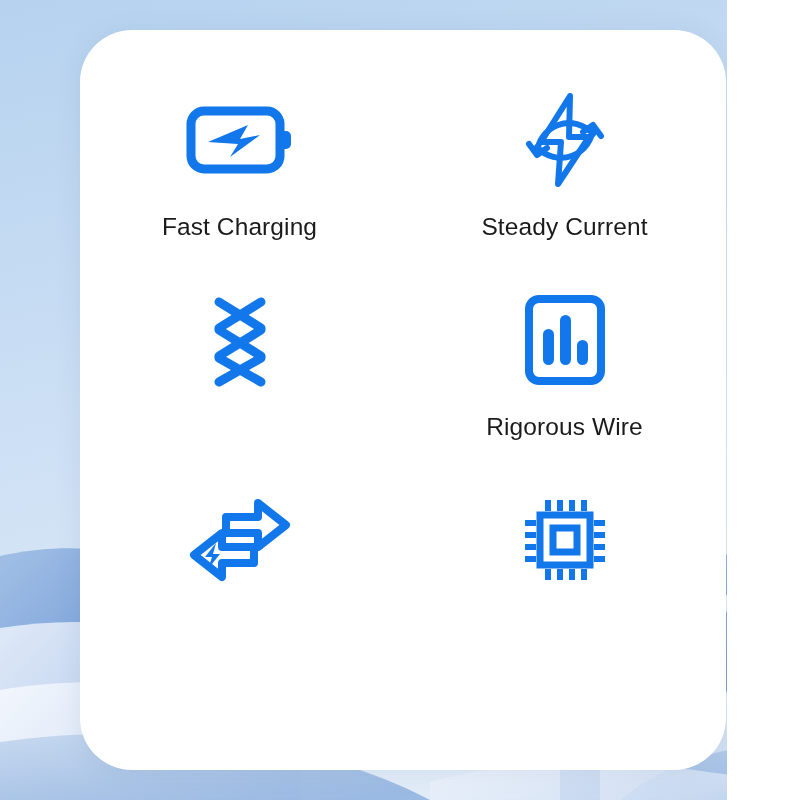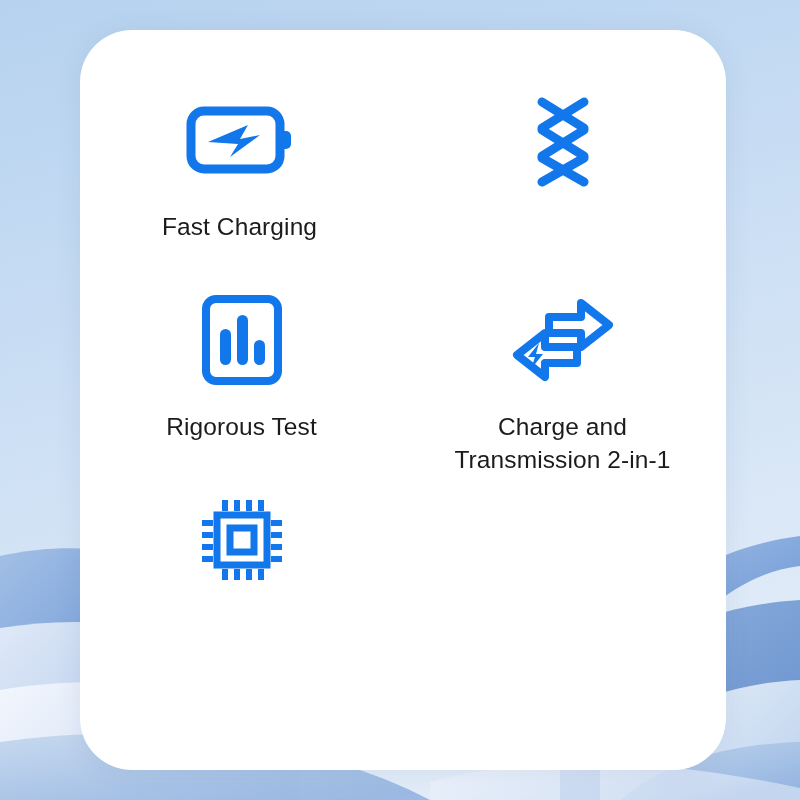--- a/index.html
+++ b/index.html
@@ -8,21 +8,21 @@
     width: 800px;
     height: 800px;
     overflow: hidden;
   }
   body {
     font-family: "Liberation Sans", sans-serif;
     background: #ffffff;
   }
   #stage {
     position: relative;
-    width: 800px;
+    width: 727px;
     height: 800px;
     overflow: hidden;
   }
   #bg-wallpaper {
     position: absolute;
     inset: 0;
     width: 800px;
     height: 800px;
   }
   #feature-card {
@@ -132,20 +132,37 @@
         <div class="feature-icon">
           <svg width="108" height="76" viewBox="0 0 108 76" xmlns="http://www.w3.org/2000/svg">
             <rect x="5" y="9" width="89" height="58" rx="13" ry="13" fill="none" stroke="#1177EB" stroke-width="9"></rect>
             <path d="M94 29 h6 a5 5 0 0 1 5 5 v8 a5 5 0 0 1 -5 5 h-6 z" fill="#1177EB"></path>
             <path d="M22 40 L62 23 L54 37 L74 33 L44 55 L52 42 Z" fill="#1177EB"></path>
           </svg>
         </div>
         <div class="feature-label">Fast Charging</div>
       </div>
 
+      <div class="feature-item col-right">
+        <div class="feature-icon">
+          <svg width="100" height="100" viewBox="0 0 100 100" xmlns="http://www.w3.org/2000/svg">
+            <g fill="none" stroke="#1177EB" stroke-width="6" stroke-linecap="round" stroke-linejoin="round">
+
+              <path d="M22 64 A32 32 0 0 1 78 44"></path>
+              <path d="M14 54 L22 65 L32 58"></path>
+
+              <path d="M78 36 A32 32 0 0 1 22 57"></path>
+              <path d="M86 46 L78 35 L68 42"></path>
+
+              <path d="M55 6 L26 52 L46 52 L43 94 L74 47 L54 47 Z"></path>
+            </g>
+          </svg>
+        </div>
+        <div class="feature-label">Steady Current</div>
+      </div>
 
       <div class="feature-item col-left">
         <div class="feature-icon">
           <svg width="70" height="96" viewBox="0 0 70 96" xmlns="http://www.w3.org/2000/svg">
             <g fill="none" stroke="#1177EB" stroke-width="9" stroke-linecap="round">
 
               <path d="M14 10 L56 36"></path>
               <path d="M56 10 L14 36"></path>
               <path d="M14 38 L56 64"></path>
               <path d="M56 38 L14 64"></path>
@@ -158,38 +175,36 @@
 
       <div class="feature-item col-right">
         <div class="feature-icon">
           <svg width="82" height="92" viewBox="0 0 82 92" xmlns="http://www.w3.org/2000/svg">
             <rect x="5" y="5" width="72" height="82" rx="10" ry="10" fill="none" stroke="#1177EB" stroke-width="8"></rect>
             <rect x="19" y="35" width="11" height="36" rx="5.5" fill="#1177EB"></rect>
             <rect x="36" y="21" width="11" height="50" rx="5.5" fill="#1177EB"></rect>
             <rect x="53" y="46" width="11" height="25" rx="5.5" fill="#1177EB"></rect>
           </svg>
         </div>
-        <div class="feature-label">Rigorous Test</div>
+        <div class="feature-label">Rigorous Wire</div>
       </div>
 
       <div class="feature-item col-left">
         <div class="feature-icon">
           <svg width="108" height="92" viewBox="0 0 108 92" xmlns="http://www.w3.org/2000/svg">
             <g fill="none" stroke="#1177EB" stroke-width="8" stroke-linejoin="round" stroke-linecap="round">
 
               <path d="M40 23 L72 23 L72 9 L100 31 L72 53 L72 39 L40 39 Z"></path>
 
               <path d="M68 53 L36 53 L36 39 L8 61 L36 83 L36 69 L68 69 Z"></path>
             </g>
 
             <path d="M30 49 L19 63 L26 63 L22 75 L34 60 L27 60 Z" fill="#1177EB"></path>
           </svg>
         </div>
-        <div class="feature-label">Charge and
-Transmission 2-in-1</div>
       </div>
 
       <div class="feature-item col-right">
         <div class="feature-icon">
           <svg width="92" height="92" viewBox="0 0 92 92" xmlns="http://www.w3.org/2000/svg">
             <g fill="#1177EB">
 
               <rect x="26" y="6" width="6" height="11"></rect>
               <rect x="38" y="6" width="6" height="11"></rect>
               <rect x="50" y="6" width="6" height="11"></rect>

